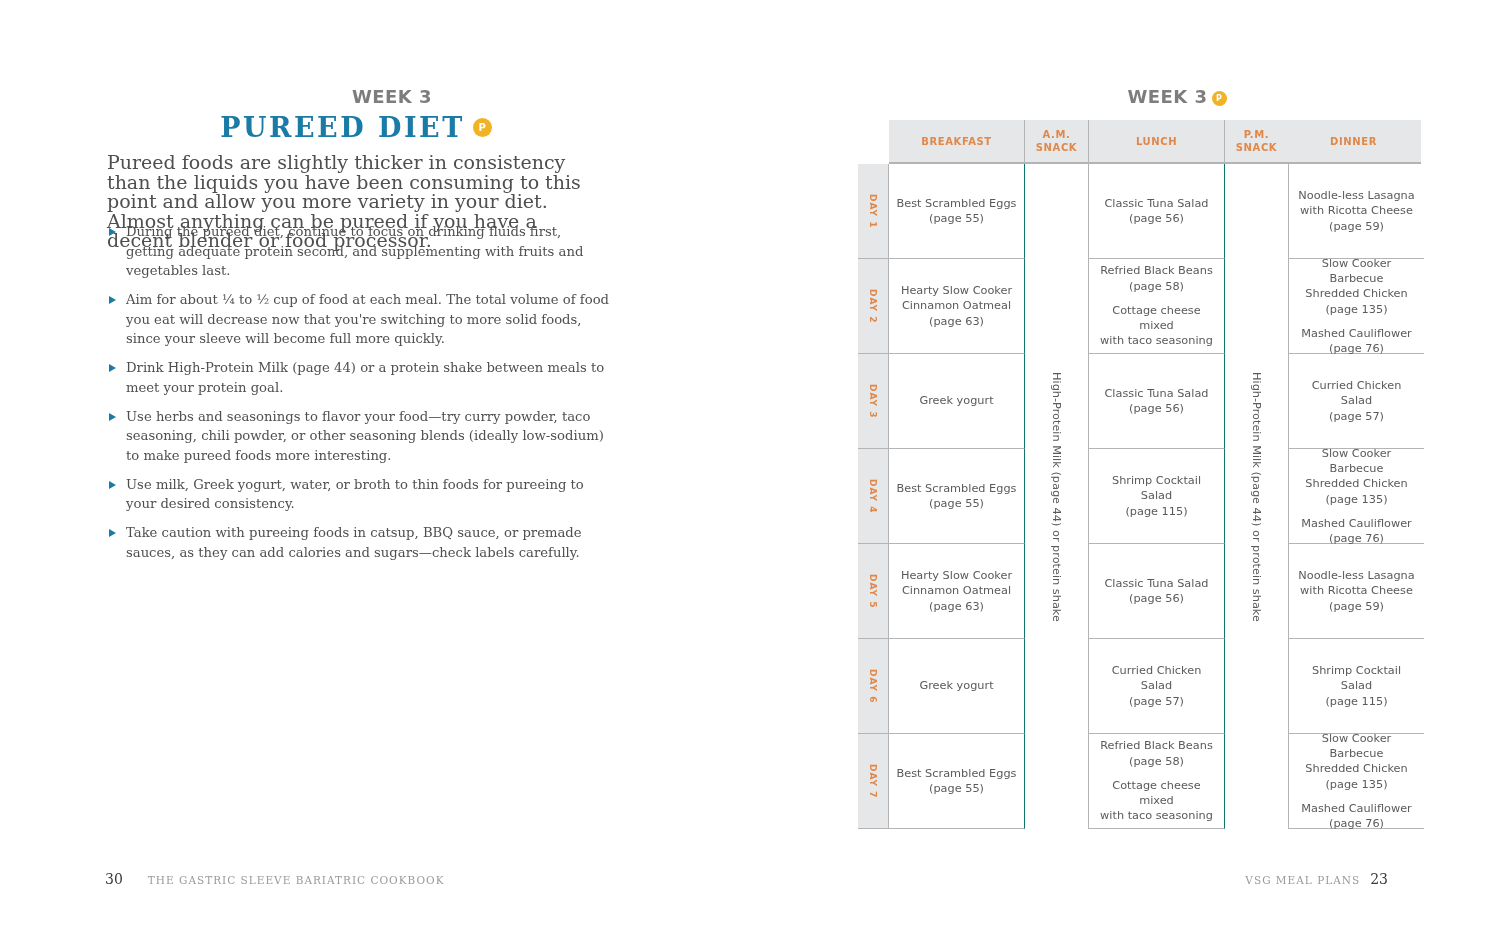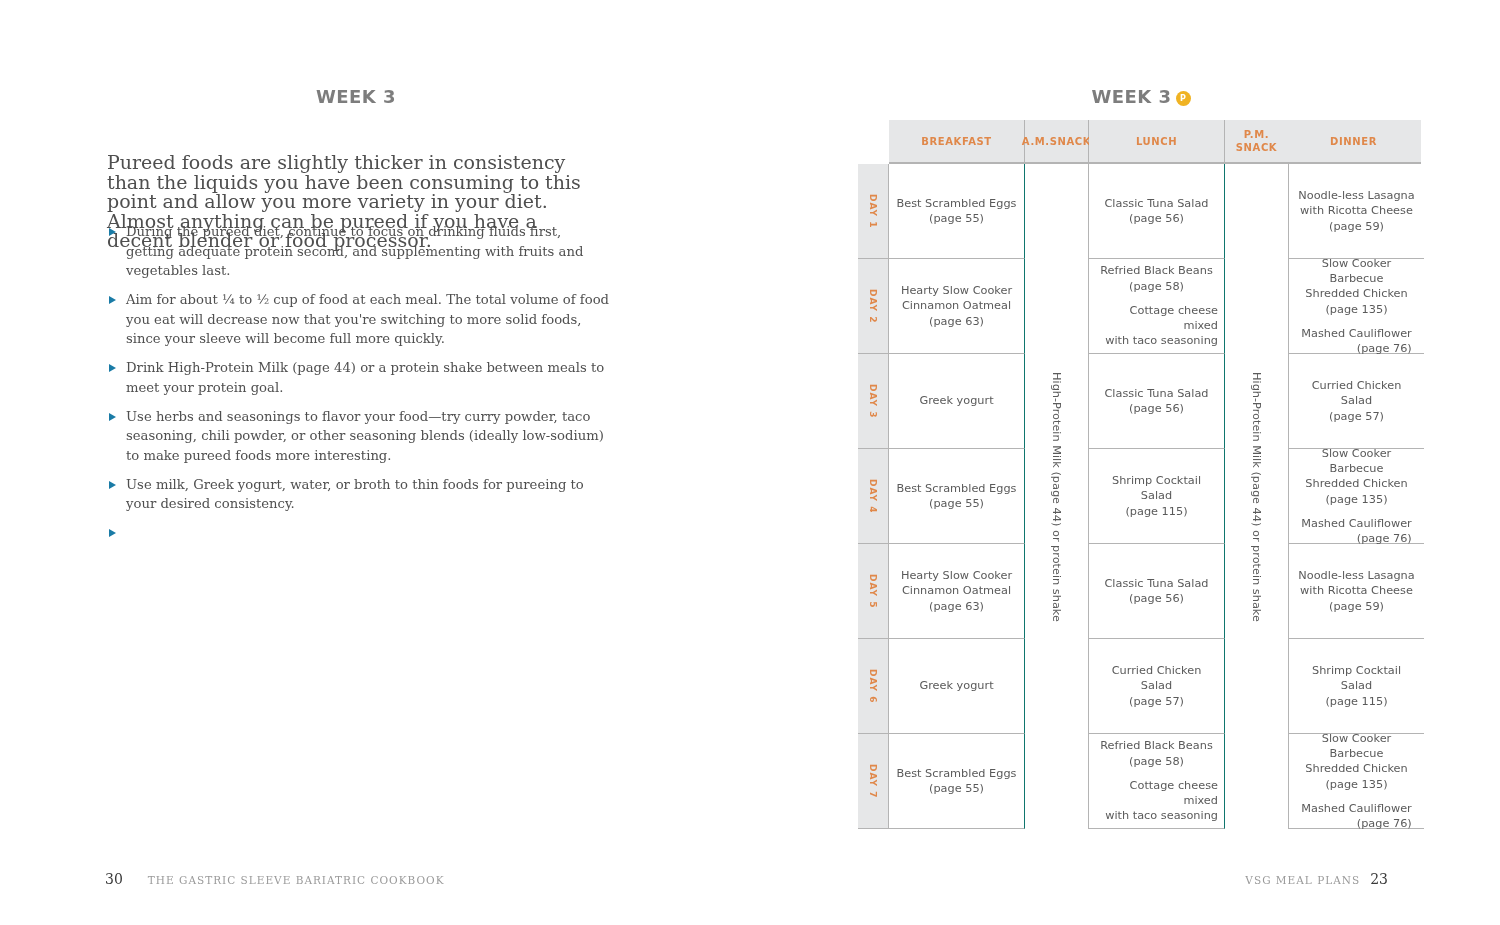--- a/index.html
+++ b/index.html
@@ -3,21 +3,21 @@
 <meta charset="utf-8">
 <style>
   * { box-sizing: border-box; margin: 0; padding: 0; }
   html, body { width: 1500px; height: 925px; background: #ffffff; overflow: hidden; }
   body { position: relative; font-family: "DejaVu Serif", serif; color: #4a4a4a; }
 
   
   .left-page { position: absolute; left: 0; top: 0; width: 750px; height: 925px; }
   .week-label {
     position: absolute; font-family: "DejaVu Sans", sans-serif; font-weight: bold;
-    color: #7d7d7d; font-size: 18px; letter-spacing: 0.5px;
+    color: #7d7d7d; font-size: 18px; letter-spacing: 0.5px; margin-left: 36px;
   }
   .left-week { left: 0; width: 712px; text-align: center; top: 86px; }
   .title-row { position: absolute; left: 0; width: 712px; top: 112px; text-align: center; }
   .title {
     font-family: "DejaVu Serif", serif; font-weight: bold; color: #1a7ba6;
     font-size: 27px; letter-spacing: 2.5px; display: inline-block; vertical-align: middle;
   }
   .p-badge {
     display: inline-block; vertical-align: middle; width: 19px; height: 19px; border-radius: 50%;
     background: #f0b323; color: #ffffff; font-family: "DejaVu Sans", sans-serif;
@@ -66,55 +66,58 @@
     writing-mode: vertical-rl; font-family: "DejaVu Sans", sans-serif; font-weight: bold;
     font-size: 9px; color: #e0884a; letter-spacing: 1px;
   }
   .cell {
     position: absolute; height: 95px; border-bottom: 1px solid #b4b4b4; border-right: 1px solid #0f766e;
     display: flex; flex-direction: column; align-items: center; justify-content: center; text-align: center;
     font-family: "DejaVu Sans", sans-serif; font-size: 11.3px; color: #5a5a5a; line-height: 15.2px;
     padding: 0 6px;
   }
   .cell-last { border-right: none; }
-  .cell .item + .item { margin-top: 9px; text-align: right; }
+  .cell .item + .item { margin-top: 9px; }
   .snack-col {
     position: absolute; top: 44px; height: 665px; border-right: 1px solid #b4b4b4;
     display: flex; align-items: center; justify-content: center;
   }
   .snack-text {
     writing-mode: vertical-rl; font-family: "DejaVu Sans", sans-serif; font-size: 11.3px; color: #5a5a5a;
   }
 </style>
 </head>
 <body>
 
 <div class="left-page">
   <div class="week-label left-week">WEEK 3</div>
+  <div class="title-row">
+    <span class="title">PUREED DIET</span><span class="p-badge">P</span>
+  </div>
   <p class="intro">Pureed foods are slightly thicker in consistency than the liquids you have been consuming to this point and allow you more variety in your diet. Almost anything can be pureed if you have a decent blender or food processor.</p>
   <ul class="bullets">
     <li><span class="bullet-icon"></span><span>During the pureed diet, continue to focus on drinking fluids first, getting adequate protein second, and supplementing with fruits and vegetables last.</span></li>
     <li><span class="bullet-icon"></span><span>Aim for about ¼ to ½ cup of food at each meal. The total volume of food you eat will decrease now that you're switching to more solid foods, since your sleeve will become full more quickly.</span></li>
     <li><span class="bullet-icon"></span><span>Drink High-Protein Milk (page 44) or a protein shake between meals to meet your protein goal.</span></li>
     <li><span class="bullet-icon"></span><span>Use herbs and seasonings to flavor your food—try curry powder, taco seasoning, chili powder, or other seasoning blends (ideally low-sodium) to make pureed foods more interesting.</span></li>
     <li><span class="bullet-icon"></span><span>Use milk, Greek yogurt, water, or broth to thin foods for pureeing to your desired consistency.</span></li>
-    <li><span class="bullet-icon"></span></li>
+    <li><span class="bullet-icon"></span><span>Take caution with pureeing foods in catsup, BBQ sauce, or premade sauces, as they can add  calories and sugars—check labels carefully.</span></li>
   </ul>
   <div class="footer-left">
     <span class="pg-num">30</span><span class="pg-title">THE GASTRIC SLEEVE BARIATRIC COOKBOOK</span>
   </div>
 </div>
 
 <div class="week-label right-week">
   <span>WEEK 3</span><span class="p-badge">P</span>
 </div>
 
 <div class="meal-table" id="meal-table">
   <div class="hdr" style="left:31px;width:136px;">BREAKFAST</div>
-  <div class="hdr" style="left:167px;width:64px;flex-direction:row;">
+  <div class="hdr" style="left:167px;width:64px;flex-direction:column;">
     <span>A.M.</span>
     <span>SNACK</span>
   </div>
   <div class="hdr" style="left:231px;width:136px;">LUNCH</div>
   <div class="hdr" style="left:367px;width:64px;flex-direction:column;">
     <span>P.M.</span>
     <span>SNACK</span>
   </div>
   <div class="hdr hdr-last" style="left:428px;width:135px;">DINNER</div>
 

